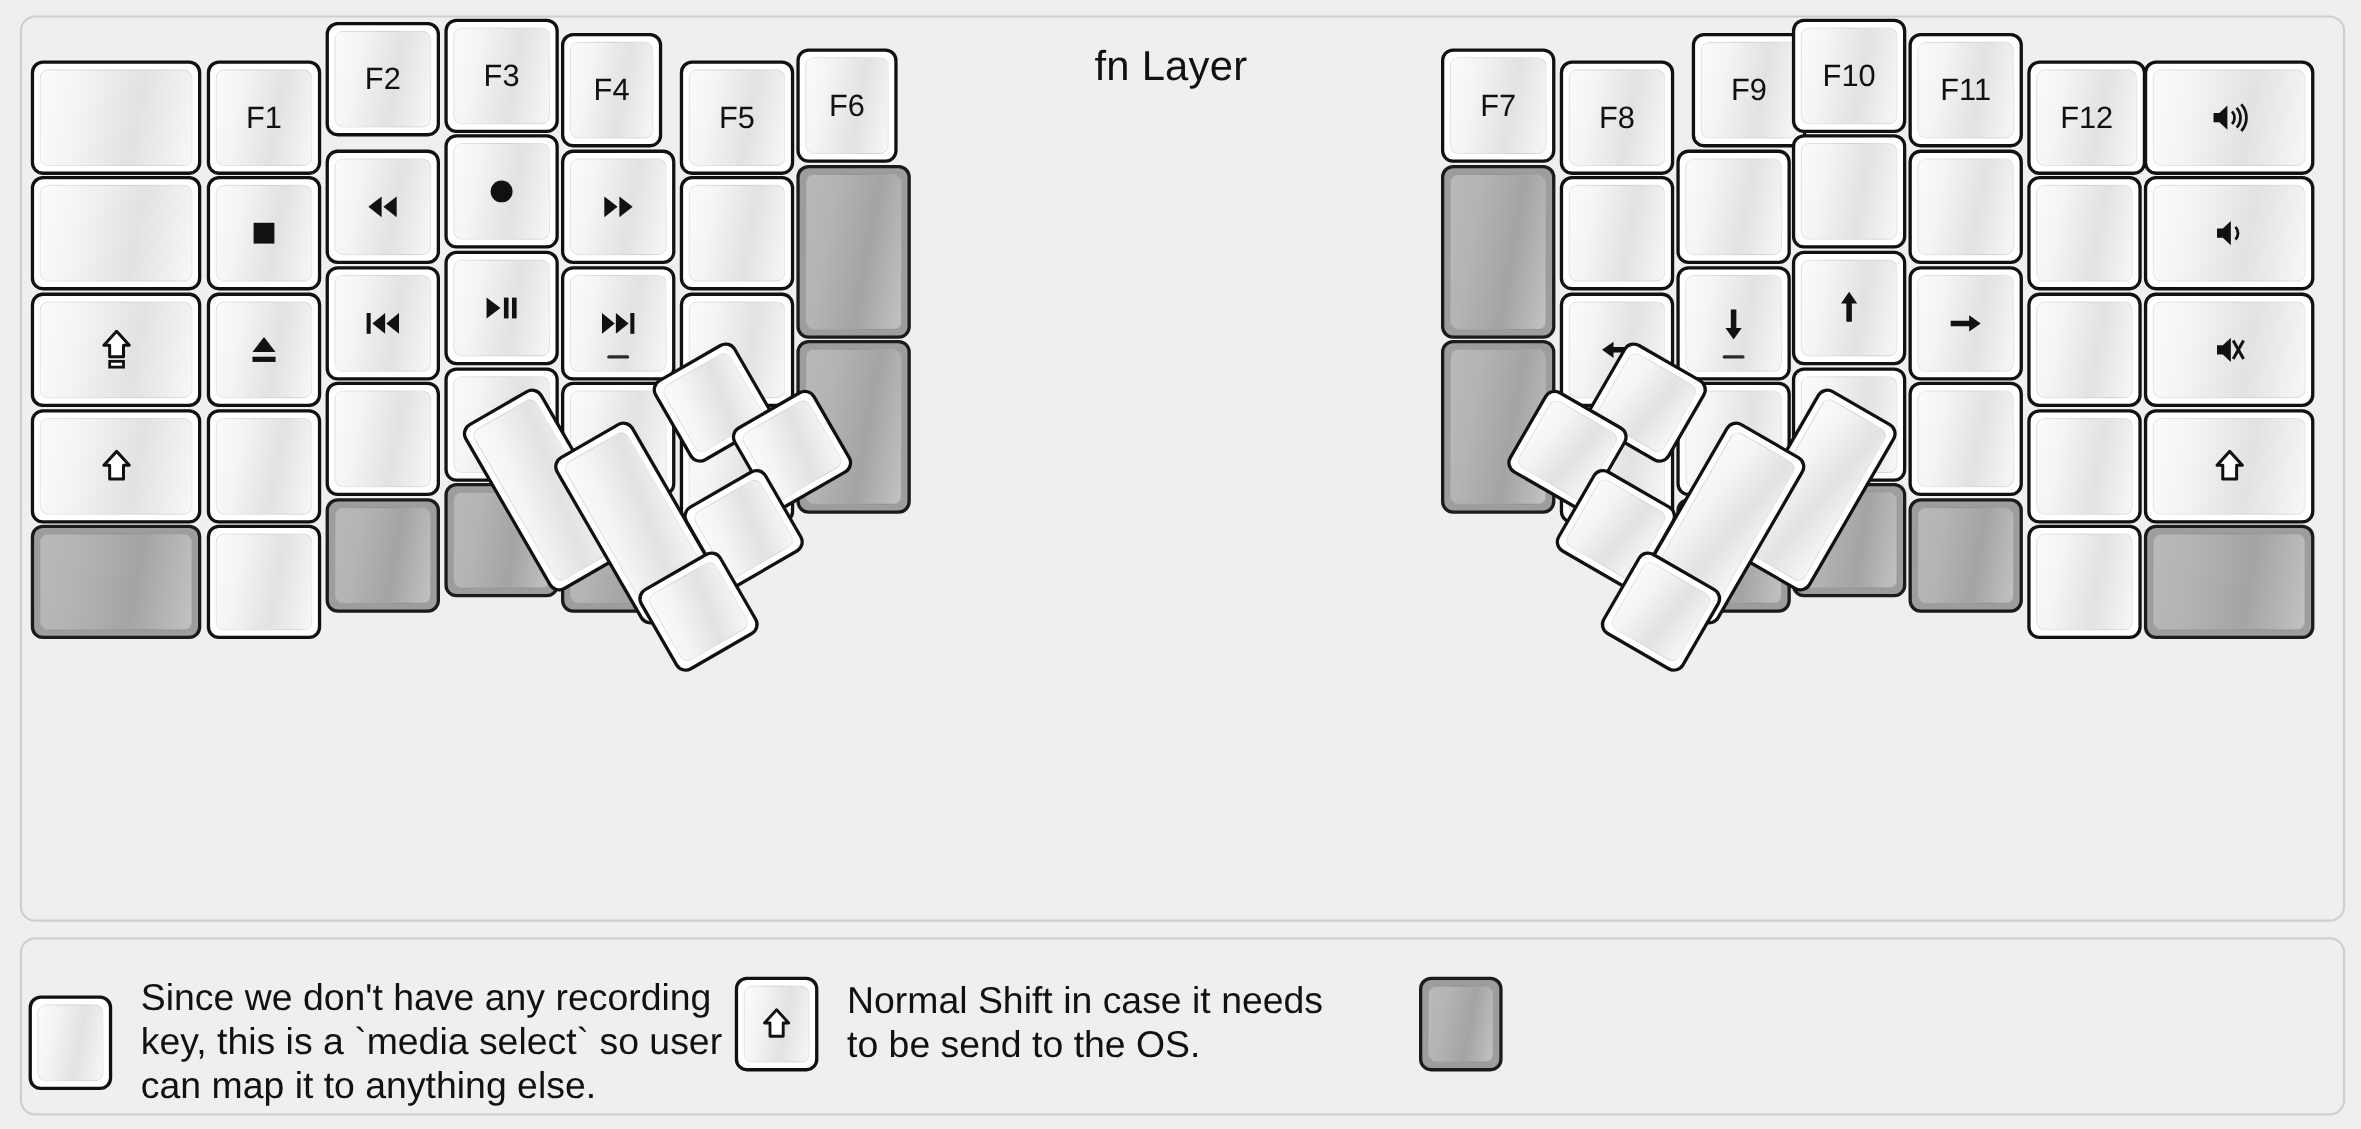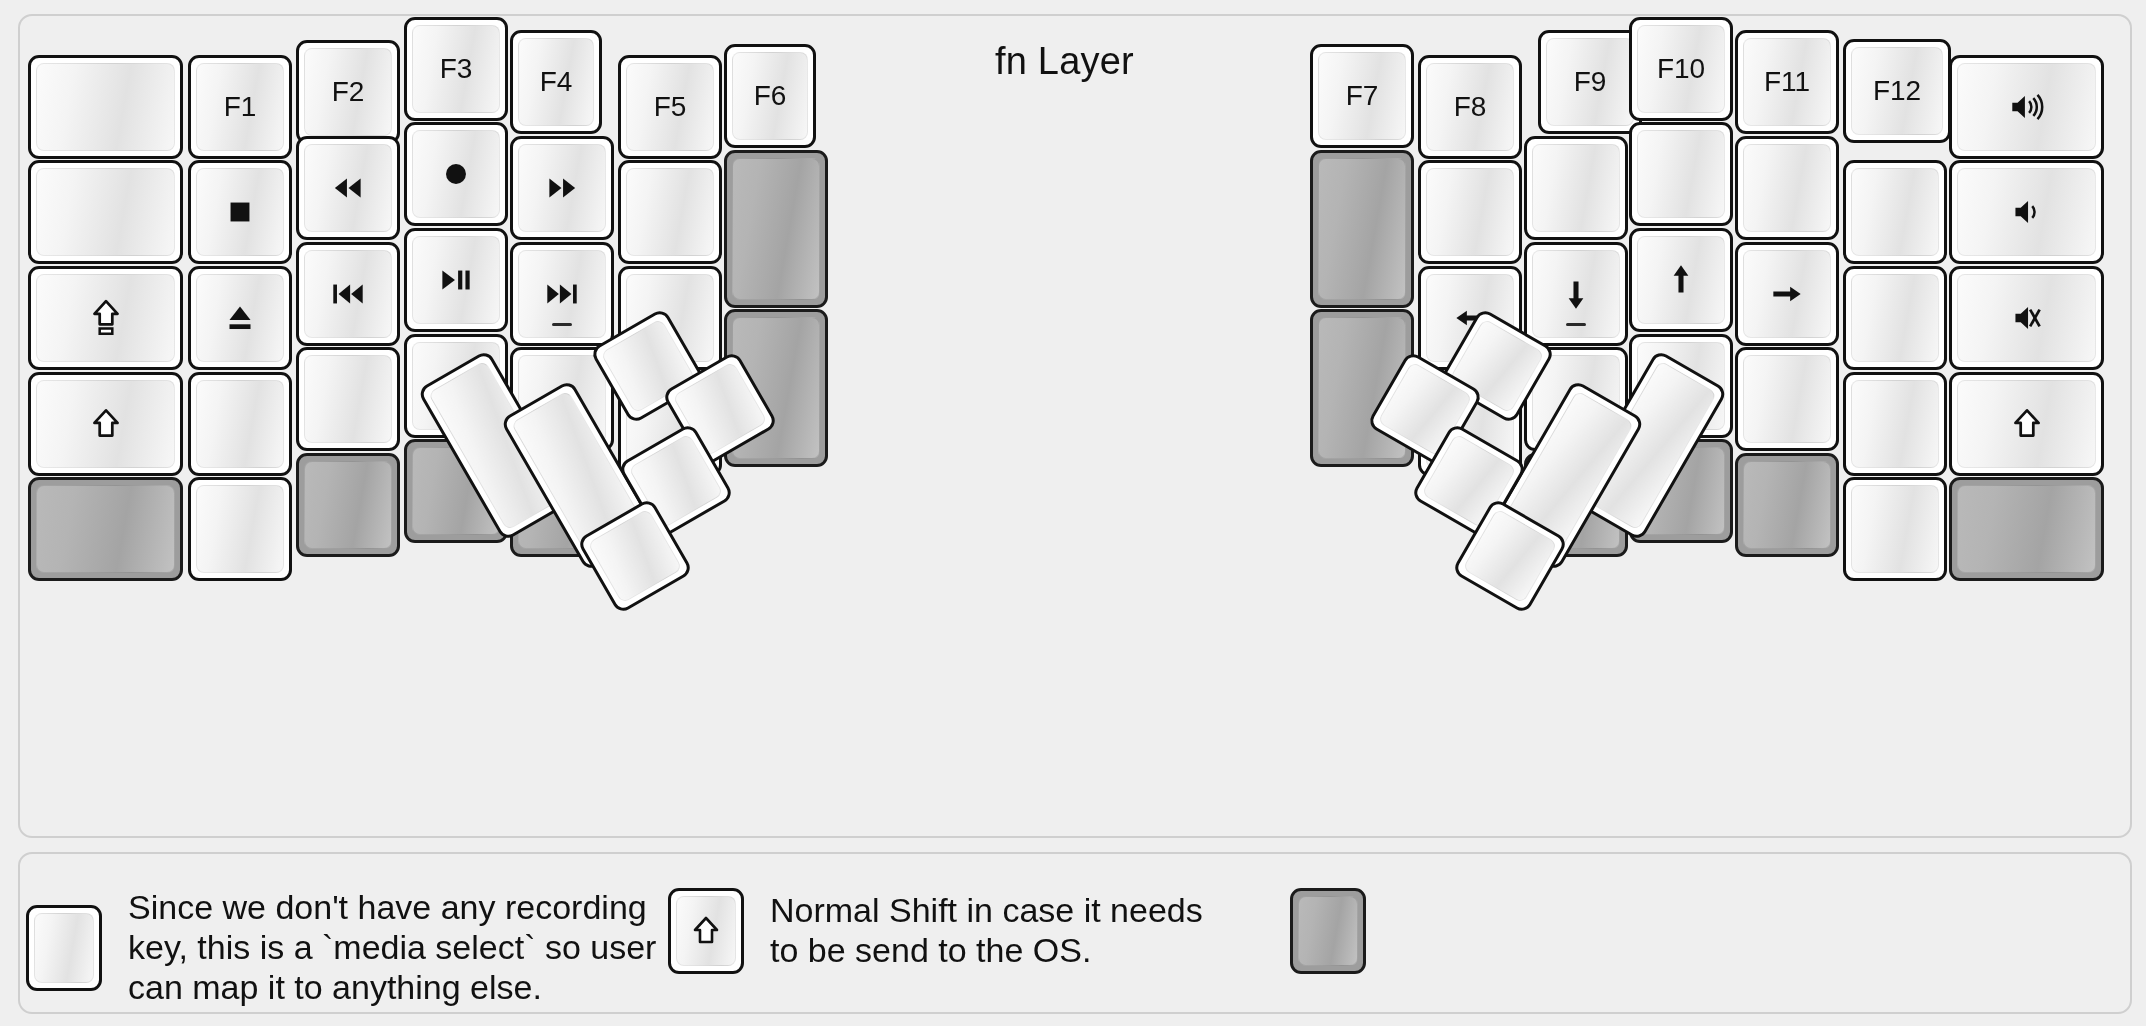--- a/index.html
+++ b/index.html
@@ -164,21 +164,21 @@
             </svg>
           </span>
         </div>
       </div>
       <div class="key" style="left: 188px; top: 372px; width: 104px; height: 104px;">
         <div class="cap"></div>
       </div>
       <div class="key" style="left: 188px; top: 477px; width: 104px; height: 104px;">
         <div class="cap"></div>
       </div>
-      <div class="key" style="left: 296px; top: 40px; width: 104px; height: 104px;">
+      <div class="key" style="left: 296px; top: 20px; width: 104px; height: 104px;">
         <div class="cap">
           <span class="lbl">F2</span>
         </div>
       </div>
       <div class="key" style="left: 296px; top: 136px; width: 104px; height: 104px;">
         <div class="cap">
           <span>
             <svg class="glyph" width="42" height="42" viewBox="0 0 40 40" fill="#111">
               <polygon points="19,11 19,29 7.5,20"></polygon>
               <polygon points="32,11 32,29 20.5,20"></polygon>
@@ -386,21 +386,21 @@
             </svg>
           </span>
         </div>
       </div>
       <div class="key" style="left: 1735px; top: 347px; width: 104px; height: 104px;">
         <div class="cap"></div>
       </div>
       <div class="key transparent" style="left: 1735px; top: 453px; width: 104px; height: 104px;">
         <div class="cap"></div>
       </div>
-      <div class="key" style="left: 1843px; top: 39px; width: 108px; height: 104px;">
+      <div class="key" style="left: 1843px; top: 55px; width: 108px; height: 104px;">
         <div class="cap">
           <span class="lbl">F12</span>
         </div>
       </div>
       <div class="key" style="left: 1843px; top: 160px; width: 104px; height: 104px;">
         <div class="cap"></div>
       </div>
       <div class="key" style="left: 1843px; top: 266px; width: 104px; height: 104px;">
         <div class="cap"></div>
       </div>

